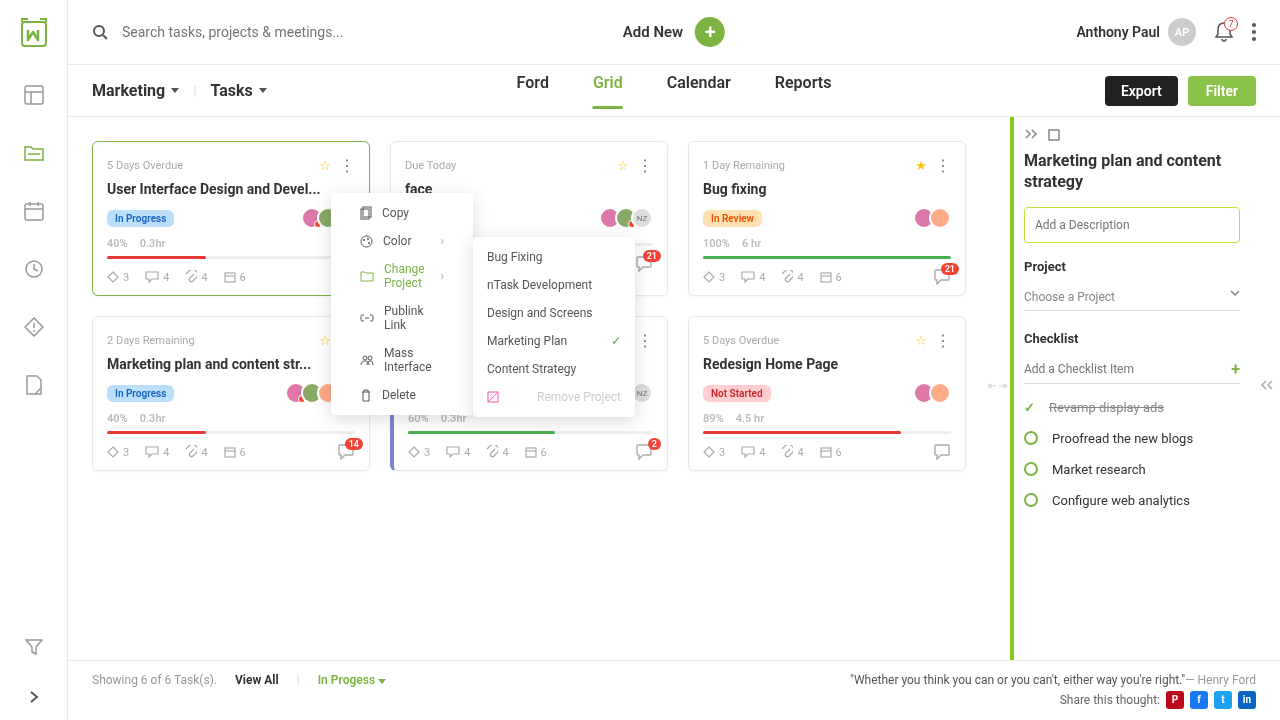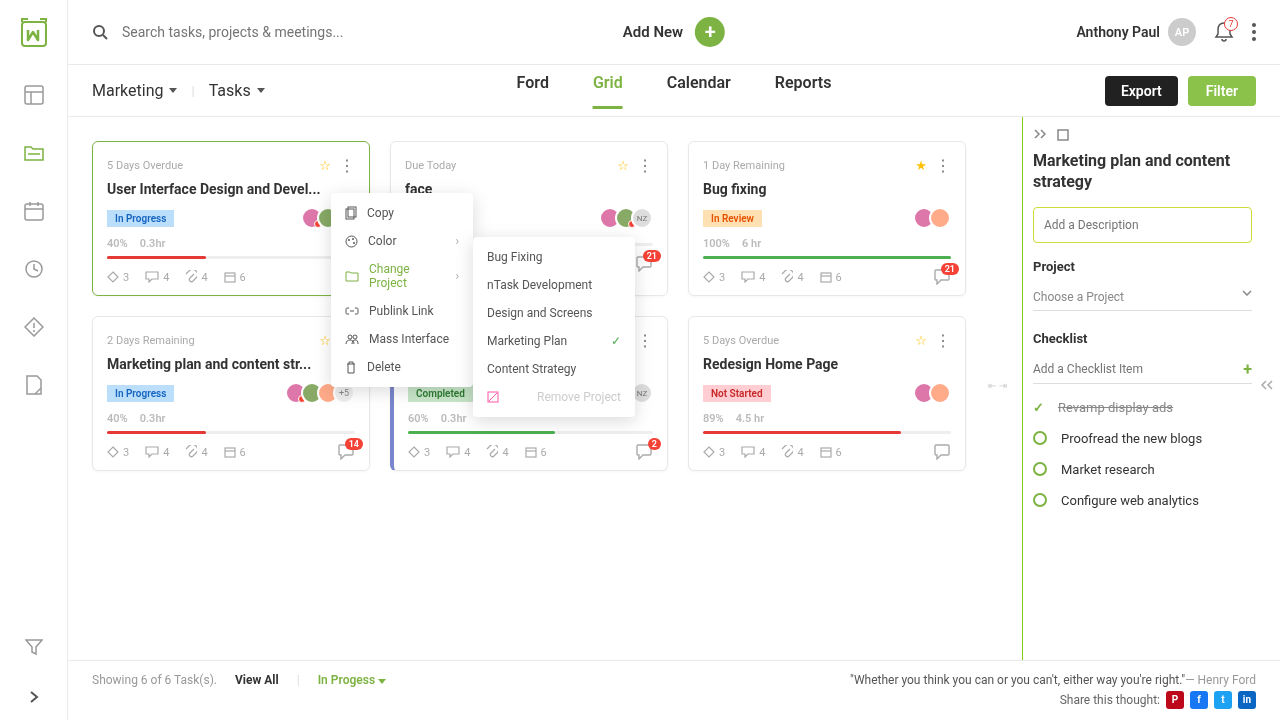--- a/index.html
+++ b/index.html
@@ -13,69 +13,69 @@
 .search-wrap{display:flex;align-items:center;gap:14px;flex:0 0 auto}
 .search-input{border:none;outline:none;font-size:14px;color:#999;width:240px}
 .addnew{position:absolute;left:50%;transform:translateX(-50%);display:flex;align-items:center;gap:12px;font-weight:600;font-size:15px}
 .addnew-btn{width:30px;height:30px;border-radius:50%;background:#7cb342;color:#fff;display:flex;align-items:center;justify-content:center;font-size:20px;cursor:pointer}
 .top-right{margin-left:auto;display:flex;align-items:center;gap:18px}
 .user{display:flex;align-items:center;gap:8px;font-weight:600;font-size:14px}
 .avatar{width:28px;height:28px;border-radius:50%;background:#ccc;color:#fff;display:flex;align-items:center;justify-content:center;font-size:11px;font-weight:600}
 .bell{position:relative}
 .bell-badge{position:absolute;top:-4px;right:-4px;width:14px;height:14px;border:1px solid #e53935;border-radius:50%;font-size:9px;color:#e53935;display:flex;align-items:center;justify-content:center;background:#fff}
 .toolbar{position:absolute;left:68px;right:0;top:65px;height:52px;border-bottom:1px solid #eaeaea;display:flex;align-items:center;padding:0 24px}
-.crumb{display:flex;align-items:center;gap:6px;font-size:16px;font-weight:400;cursor:pointer}
+.crumb{display:flex;align-items:center;gap:6px;font-size:16px;font-weight:700;cursor:pointer}
 .crumb-sep{margin:0 14px;color:#ddd}
 .view-tabs{position:absolute;left:50%;transform:translateX(-50%);display:flex;gap:44px}
 .view-tab{font-size:16px;font-weight:600;padding-bottom:14px;cursor:pointer}
 .view-tab.active{color:#7cb342;border-bottom:3px solid #7cb342}
 .toolbar-right{margin-left:auto;display:flex;gap:10px}
 .btn-export{background:#212121;color:#fff;padding:7px 16px;border-radius:4px;font-weight:600;cursor:pointer;font-size:14px}
 .btn-filter{background:#8bc34a;color:#fff;padding:7px 18px;border-radius:4px;font-weight:600;cursor:pointer;font-size:14px}
 .content{position:absolute;left:68px;top:117px;right:280px;bottom:60px;padding:24px;overflow:hidden}
 .grid{display:flex;flex-wrap:wrap;gap:20px}
 .card{width:278px;background:#fff;border:1px solid #e8e8e8;border-radius:6px;padding:14px 14px 10px;box-shadow:0 1px 3px rgba(0,0,0,.04);position:relative}
 .card.selected{border:1px solid #7cb342}
 .card.left-accent{border-left:4px solid #7986cb}
 .card-top{display:flex;justify-content:space-between;align-items:center;margin-bottom:6px}
 .due{font-size:11px;color:#aaa}
 .card-actions{display:flex;gap:8px;align-items:center}
 .star{color:#ffc107;cursor:pointer}
 .star.empty{color:#ffc107}
 .dots{cursor:pointer;color:#777;font-size:16px}
 .title{font-size:14px;font-weight:700;margin-bottom:10px;white-space:nowrap;overflow:hidden;text-overflow:ellipsis}
 .row{display:flex;align-items:center;justify-content:space-between;margin-bottom:8px}
-.badge{font-size:10px;padding:3px 8px;border-radius:0;font-weight:600}
+.badge{font-size:10px;padding:3px 8px;border-radius:6px;font-weight:600}
 .badge.progress{background:#bbdefb;color:#1565c0}
 .badge.review{background:#ffe0b2;color:#e65100}
 .badge.completed{background:#c8e6c9;color:#2e7d32}
 .badge.notstarted{background:#ffcdd2;color:#c62828}
 .avatars{display:flex}
 .avatars .av{width:22px;height:22px;border-radius:50%;border:2px solid #fff;margin-left:-6px;position:relative}
 .av.dot::after{content:"";position:absolute;bottom:-1px;right:-1px;width:6px;height:6px;border-radius:50%;background:#4caf50;border:1px solid #fff}
 .av.dot.red::after{background:#f44336}
 .av.more{background:#eee;color:#888;font-size:9px;display:flex;align-items:center;justify-content:center}
 .meta{display:flex;gap:12px;font-size:11px;color:#bbb;font-weight:600;margin-bottom:6px}
 .bar{height:3px;background:#eee;border-radius:2px;margin-bottom:10px;position:relative}
 .bar-fill{height:100%;border-radius:2px}
 .footer-icons{display:flex;align-items:center;gap:16px;color:#aaa;font-size:11px}
 .ficon{display:flex;align-items:center;gap:4px}
 .comment{margin-left:auto;position:relative}
 .comment-badge{position:absolute;top:-6px;right:-8px;background:#f44336;color:#fff;font-size:9px;border-radius:8px;padding:1px 4px;font-weight:600}
 
-.context-menu{position:absolute;left:331px;top:193px;width:142px;background:#fff;border-radius:4px;box-shadow:0 4px 18px rgba(0,0,0,.15);padding:6px 0;z-index:50;font-size:12px}
+.context-menu{position:absolute;left:331px;top:193px;width:142px;background:#fff;border-radius:4px;box-shadow:0 4px 18px rgba(0,0,0,.15);padding:6px 15px;z-index:50;font-size:12px}
 .menu-item{padding:7px 14px;display:flex;align-items:center;gap:10px;cursor:pointer;color:#555}
 .menu-item.active{color:#7cb342}
 .menu-item .chev{margin-left:auto;color:#aaa}
 .submenu{position:absolute;left:473px;top:237px;width:162px;background:#fff;border-radius:4px;box-shadow:0 4px 18px rgba(0,0,0,.15);padding:6px 0;z-index:51;font-size:12px}
 .sub-item{padding:7px 14px;display:flex;align-items:center;justify-content:space-between;cursor:pointer;color:#555}
 .sub-item.disabled{color:#ccc}
 .check{color:#4caf50}
 
-.details-panel{position:absolute;right:18px;top:117px;width:240px;bottom:60px;border-left:1px solid #84cc16;padding:12px 10px 10px}
+.details-panel{position:absolute;right:30px;top:117px;width:240px;bottom:60px;border-left:4px solid #84cc16;padding:12px 10px 10px}
 .panel-top{display:flex;gap:10px;color:#777;margin-bottom:10px}
 .panel-title{font-size:16px;font-weight:700;margin-bottom:14px;line-height:1.3}
 .desc-input{width:100%;border:1px solid #cddc39;border-radius:4px;padding:10px;font-size:12px;color:#888;outline:none;margin-bottom:16px}
 .section-label{font-size:13px;font-weight:700;margin-bottom:10px}
 .select{border-bottom:1px solid #ddd;padding:6px 0;display:flex;justify-content:space-between;color:#888;font-size:12px;margin-bottom:20px;cursor:pointer}
 .checklist-add{border-bottom:1px solid #ddd;padding:4px 0;display:flex;justify-content:space-between;align-items:center;color:#888;font-size:12px;margin-bottom:8px}
 .plus-green{color:#7cb342;font-weight:700;font-size:16px;cursor:pointer}
 .check-item{display:flex;align-items:center;gap:14px;padding:8px 0;font-size:13px}
 .check-circle{width:14px;height:14px;border:2px solid #7cb342;border-radius:50%}
 .check-done{color:#7cb342;font-weight:700}

